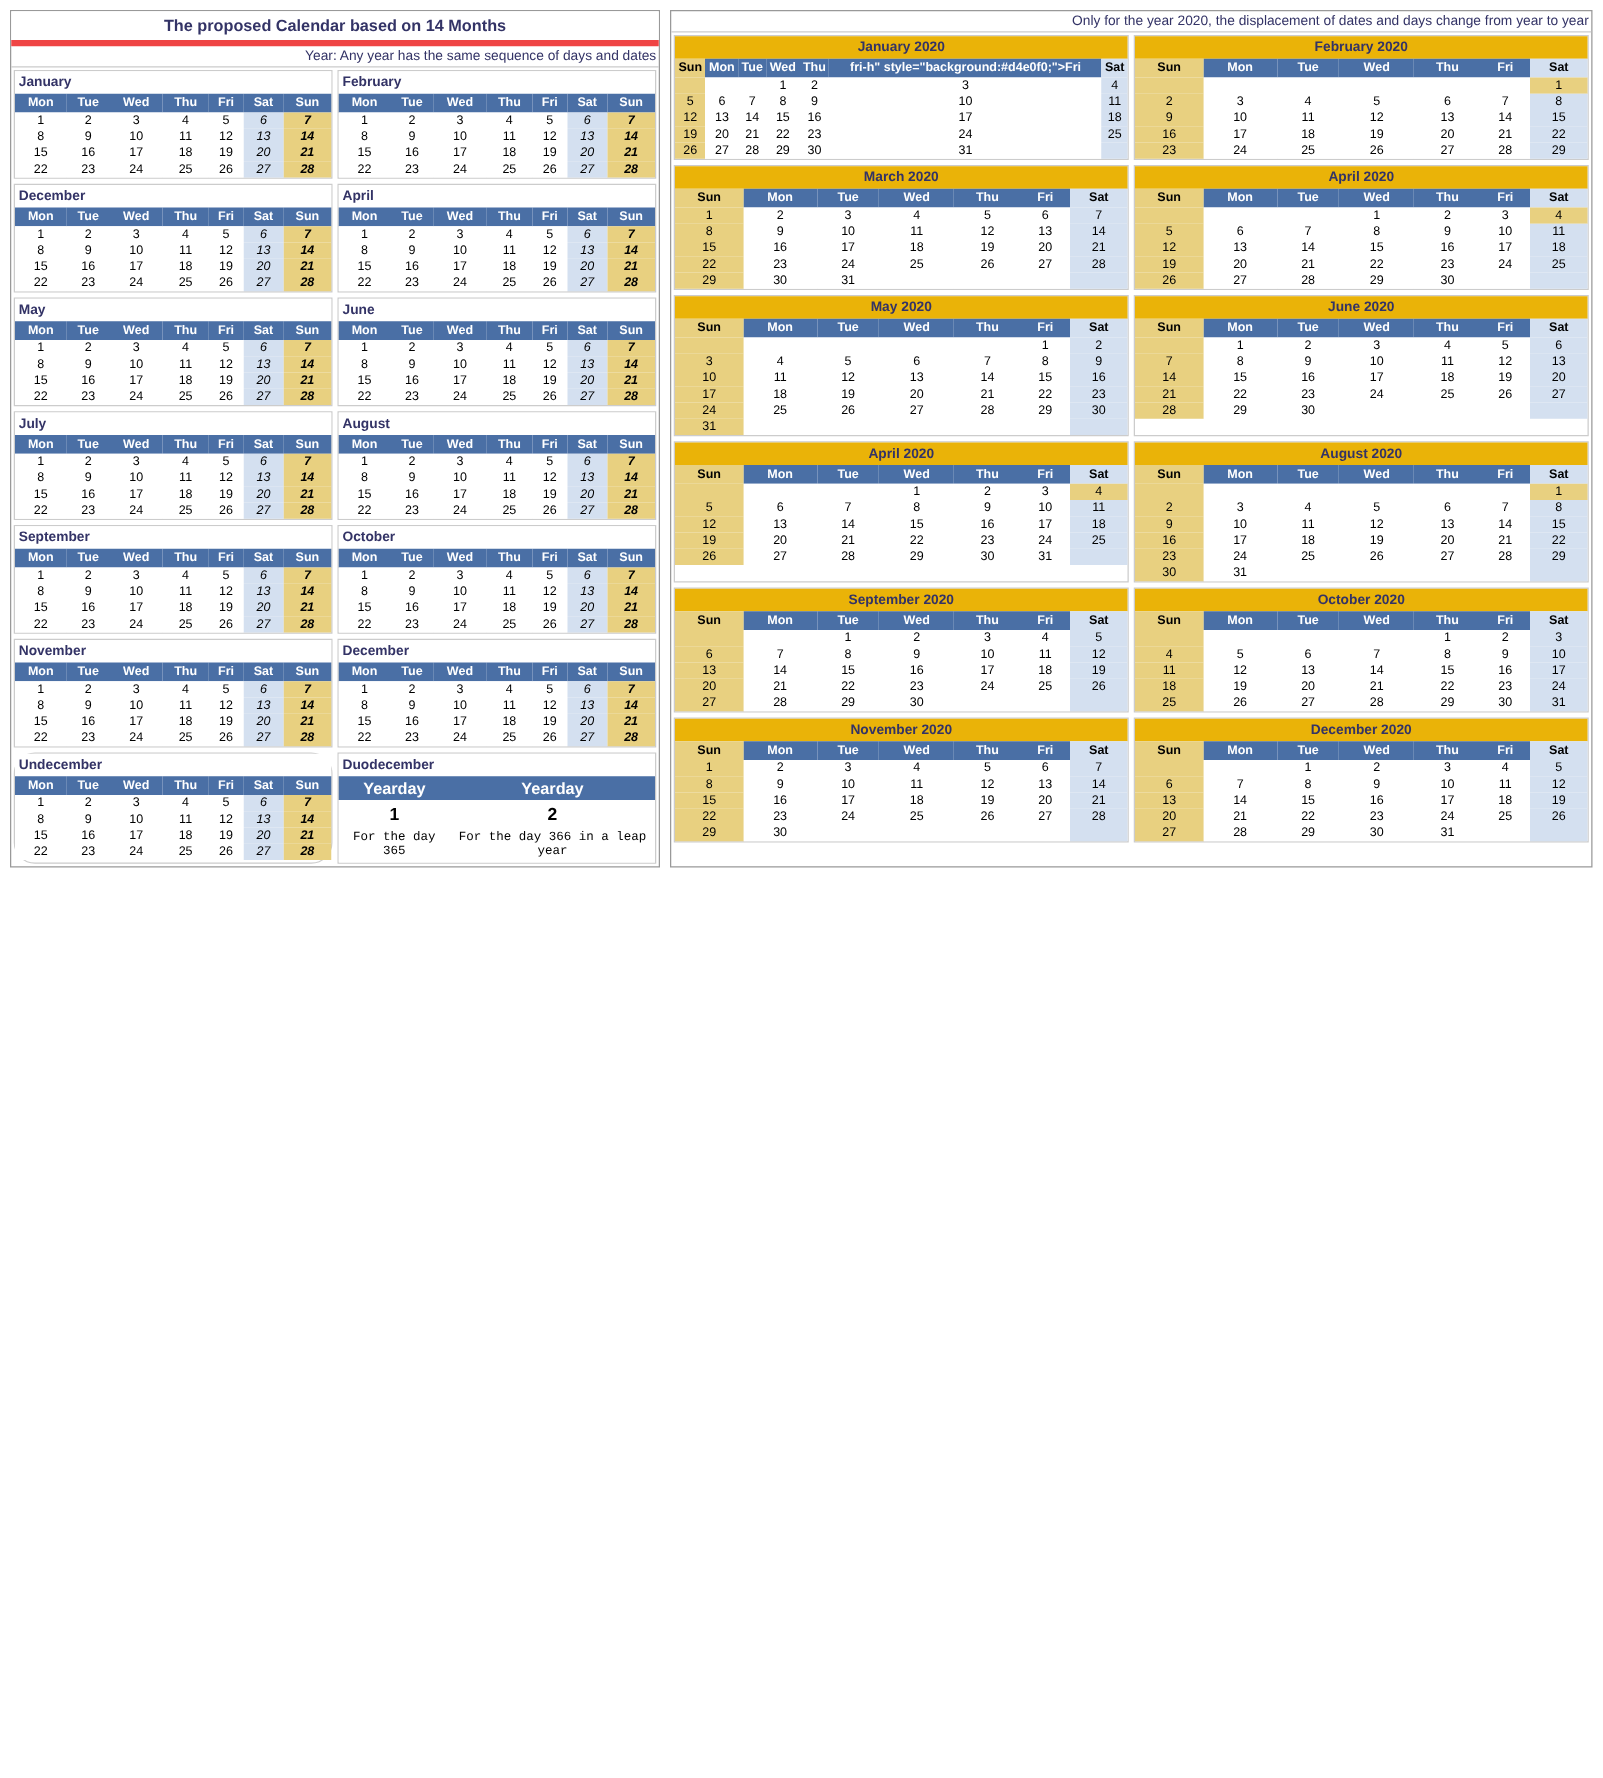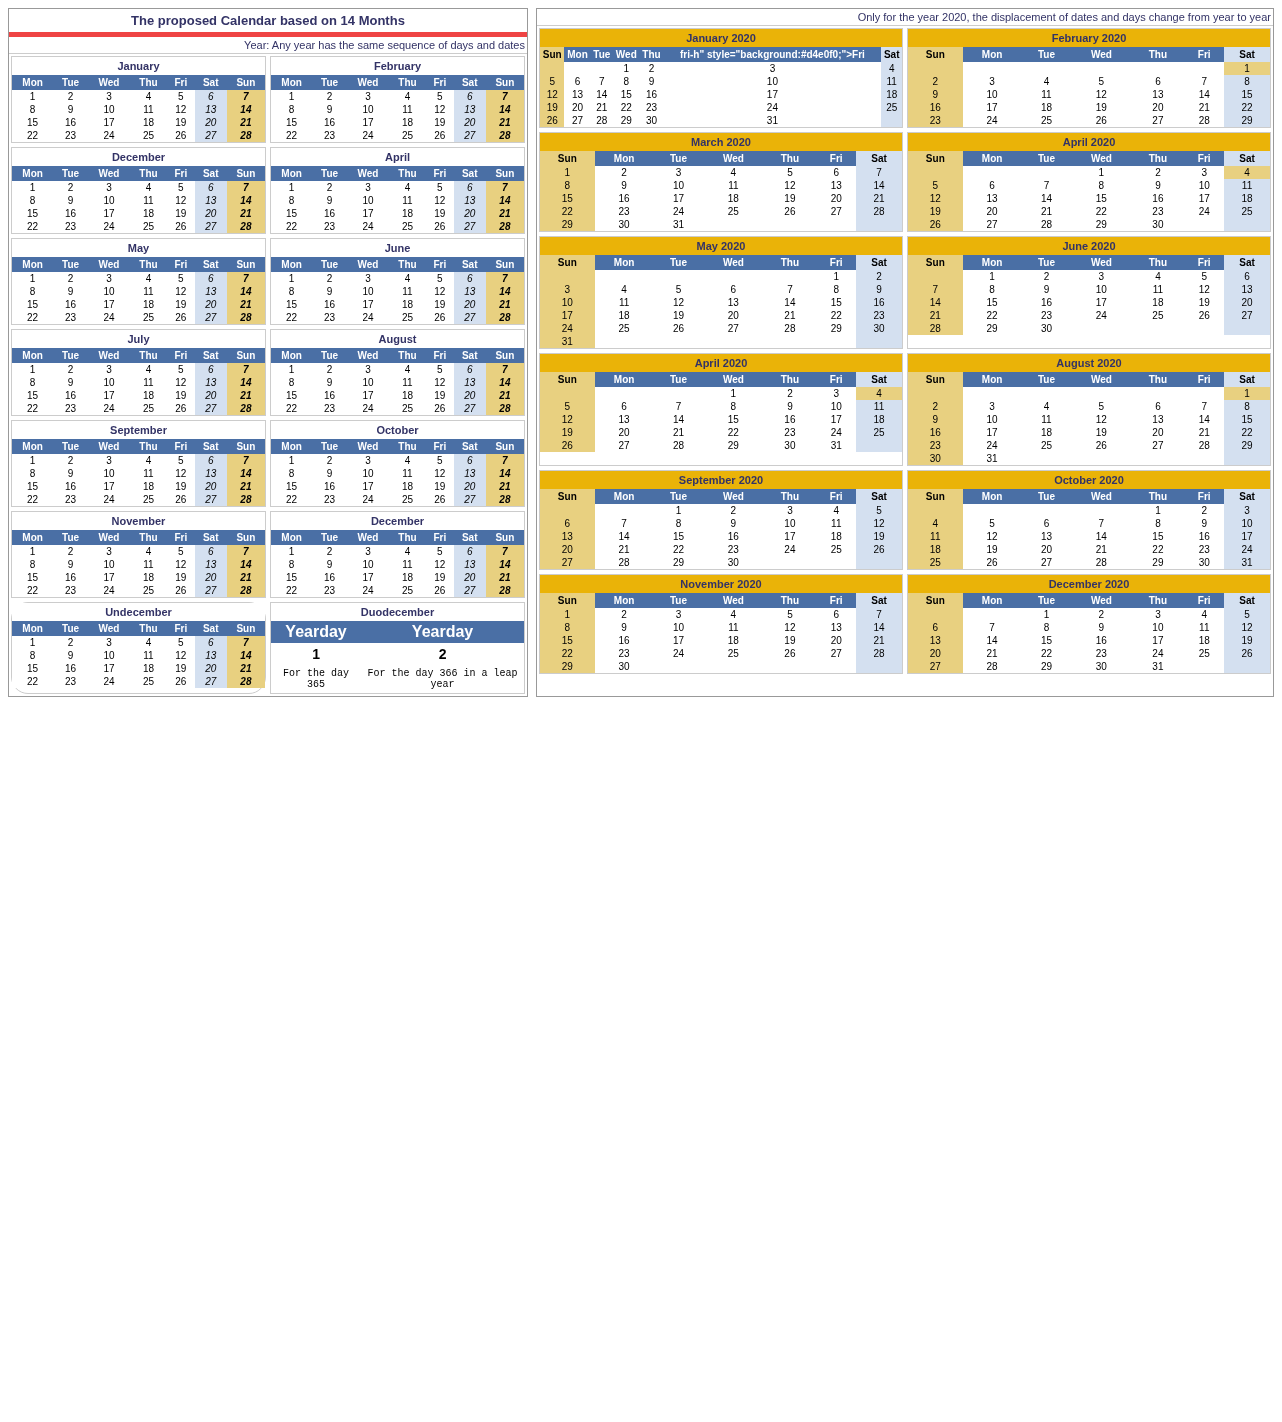--- a/index.html
+++ b/index.html
@@ -44,21 +44,20 @@
       display: grid;
       grid-template-columns: 1fr 1fr;
     }
     .month-block {
       border: 1px solid #ccc;
       margin: 2px;
     }
     .month-title {
       background: #fff;
       color: #336;
-      text-align: center;
       font-weight: bold;
       padding: 3px;
       font-size: 11px;
     }
     .cal-table {
       width: 100%;
       border-collapse: collapse;
     }
     .cal-table th {
       background: #4a6fa5;
@@ -99,21 +98,21 @@
     }
     .yearday-table {
       width: 100%;
       border-collapse: collapse;
     }
     .yearday-table th {
       background: #4a6fa5;
       color: #fff;
       text-align: center;
       padding: 2px;
-      font-size: 16px;
+      font-size: 13px;
     }
     .yearday-table td {
       text-align: center;
       padding: 3px;
       font-size: 11px;
       background: #fff;
       vertical-align: top;
     }
     .yearday-table .note {
       font-size: 10px;

